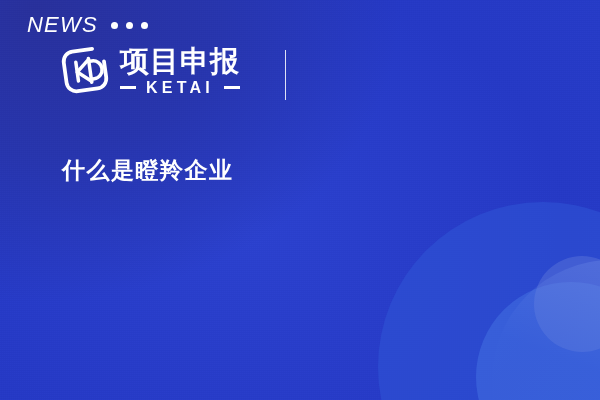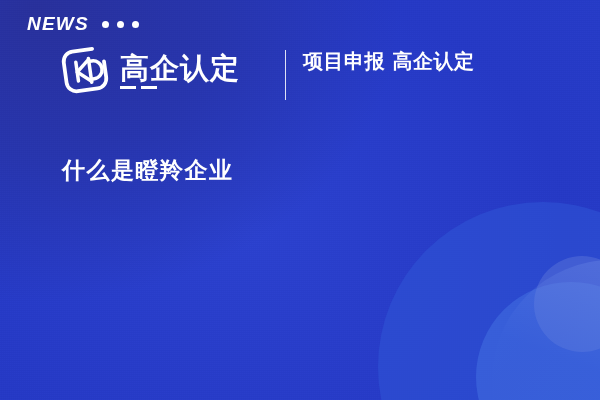--- a/index.html
+++ b/index.html
@@ -71,22 +71,22 @@
   #news-row {
     position: absolute;
     left: 27px;
     top: 14px;
     display: flex;
     align-items: center;
     gap: 13px;
   }
   #news-label {
     color: #ffffff;
-    font-size: 19px;
-    font-weight: bold;
+    font-size: 22px;
+    font-weight: normal;
     font-style: italic;
     letter-spacing: 1.2px;
     line-height: 1;
   }
   #news-dots {
     display: flex;
     align-items: center;
     gap: 8px;
     margin-top: 1px;
   }
@@ -226,29 +226,29 @@
 
         <path d="M34 34 V72" fill="none" stroke="#ffffff" stroke-width="7" stroke-linecap="round"></path>
         <path d="M60 32 L34 54 L60 76" fill="none" stroke="#ffffff" stroke-width="7" stroke-linecap="round" stroke-linejoin="round"></path>
 
         <path d="M60 30 V78" fill="none" stroke="#ffffff" stroke-width="7" stroke-linecap="round"></path>
         <path d="M60 36 H66 A18 18 0 0 1 66 72 H60" fill="none" stroke="#ffffff" stroke-width="7" stroke-linecap="round" stroke-linejoin="round"></path>
       </g>
     </svg>
 
     <div id="brand-words">
-      <div id="brand-name-cn">高企认定</div>
+      <div id="brand-name-cn">项目申报</div>
       <div id="brand-name-en-row">
         <span class="rule"></span>
+        <span id="brand-name-en">KETAI</span>
         <span class="rule"></span>
       </div>
     </div>
   </div>
 
   <div id="brand-divider"></div>
 
   <div id="slogan">
-    <div id="slogan-sub">项目申报 高企认定</div>
   </div>
 
   <div id="headline">什么是瞪羚企业</div>
 
 </div>
 
 </body></html>

